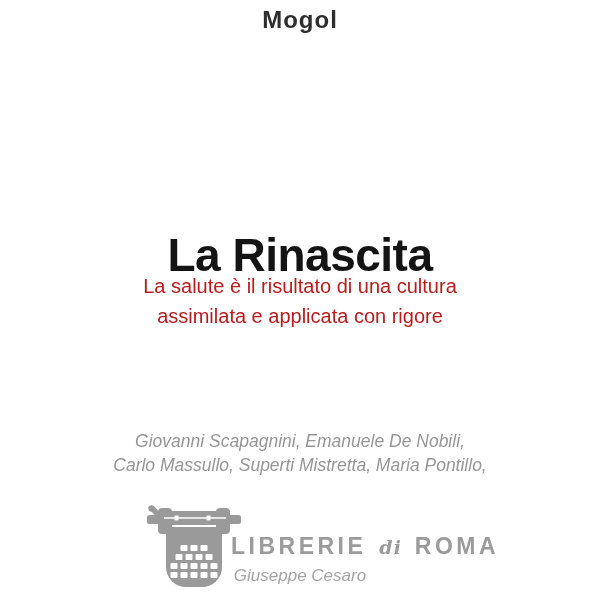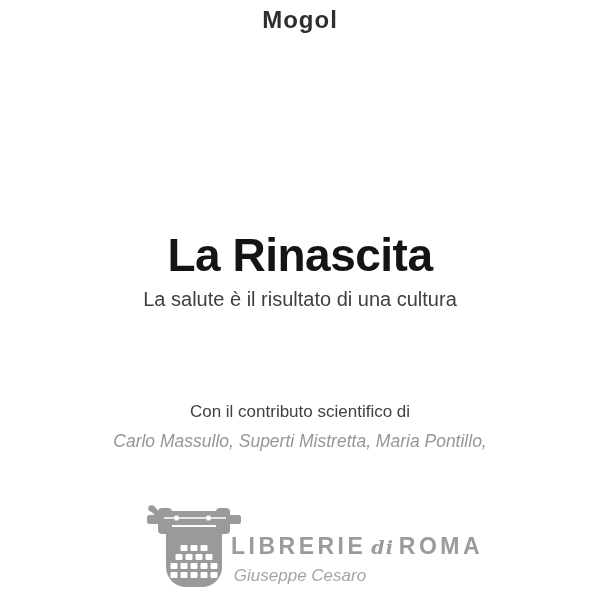--- a/index.html
+++ b/index.html
@@ -33,22 +33,21 @@
     margin: 15px;
     font-size: 46px;
     font-weight: 700;
     letter-spacing: -0.5px;
     color: #141414;
   }
   .subtitle {
     top: 271px;
     font-size: 20px;
     line-height: 30px;
-    color: #404040;
-    margin-top: 13px;
+    color: #b91c1c;
   }
   .contrib-heading {
     top: 402px;
     font-size: 17px;
     color: #414141;
   }
   .contrib-names {
     top: 429px;
     font-size: 17.5px;
     line-height: 24px;
@@ -75,21 +74,21 @@
     font-weight: 700;
     letter-spacing: 3.5px;
     color: #9b9b9b;
   }
   .wm-di {
     font-family: "DejaVu Serif", serif;
     font-style: italic;
     font-weight: 600;
     font-size: 19px;
     letter-spacing: 1px;
-    margin: 0 5px;
+    margin: 0 13px;
   }
   .collab-label {
     top: 543px;
     font-size: 15.5px;
     color: #3b3b3b;
     z-index: 2;
   }
   .collab-name {
     top: 566px;
     font-size: 17px;
@@ -102,25 +101,26 @@
 <body>
 
 <div class="page">
 
   <div class="centered author">Mogol</div>
 
   <h1 class="centered title">La Rinascita</h1>
 
   <div class="centered subtitle">
     <div>La salute è il risultato di una cultura</div>
+    <div>assimilata e applicata con rigore</div>
   </div>
 
-  <div class="centered contrib-heading">Con il contributo scientifico di</div>
 
   <div class="centered contrib-names">
+    <div>Giovanni Scapagnini, Emanuele De Nobili,</div>
     <div>Carlo Massullo, Superti Mistretta, Maria Pontillo,</div>
   </div>
 
   <div class="watermark">
     <svg class="wm-icon" width="96" height="88" viewBox="0 0 96 88" aria-hidden="true">
       <g fill="#9a9a9a">
 
         <path d="M16 20 L4 7 L8.5 3.5 L20 17 Z"></path>
         <circle cx="5.5" cy="5.5" r="3.2"></circle>
 

